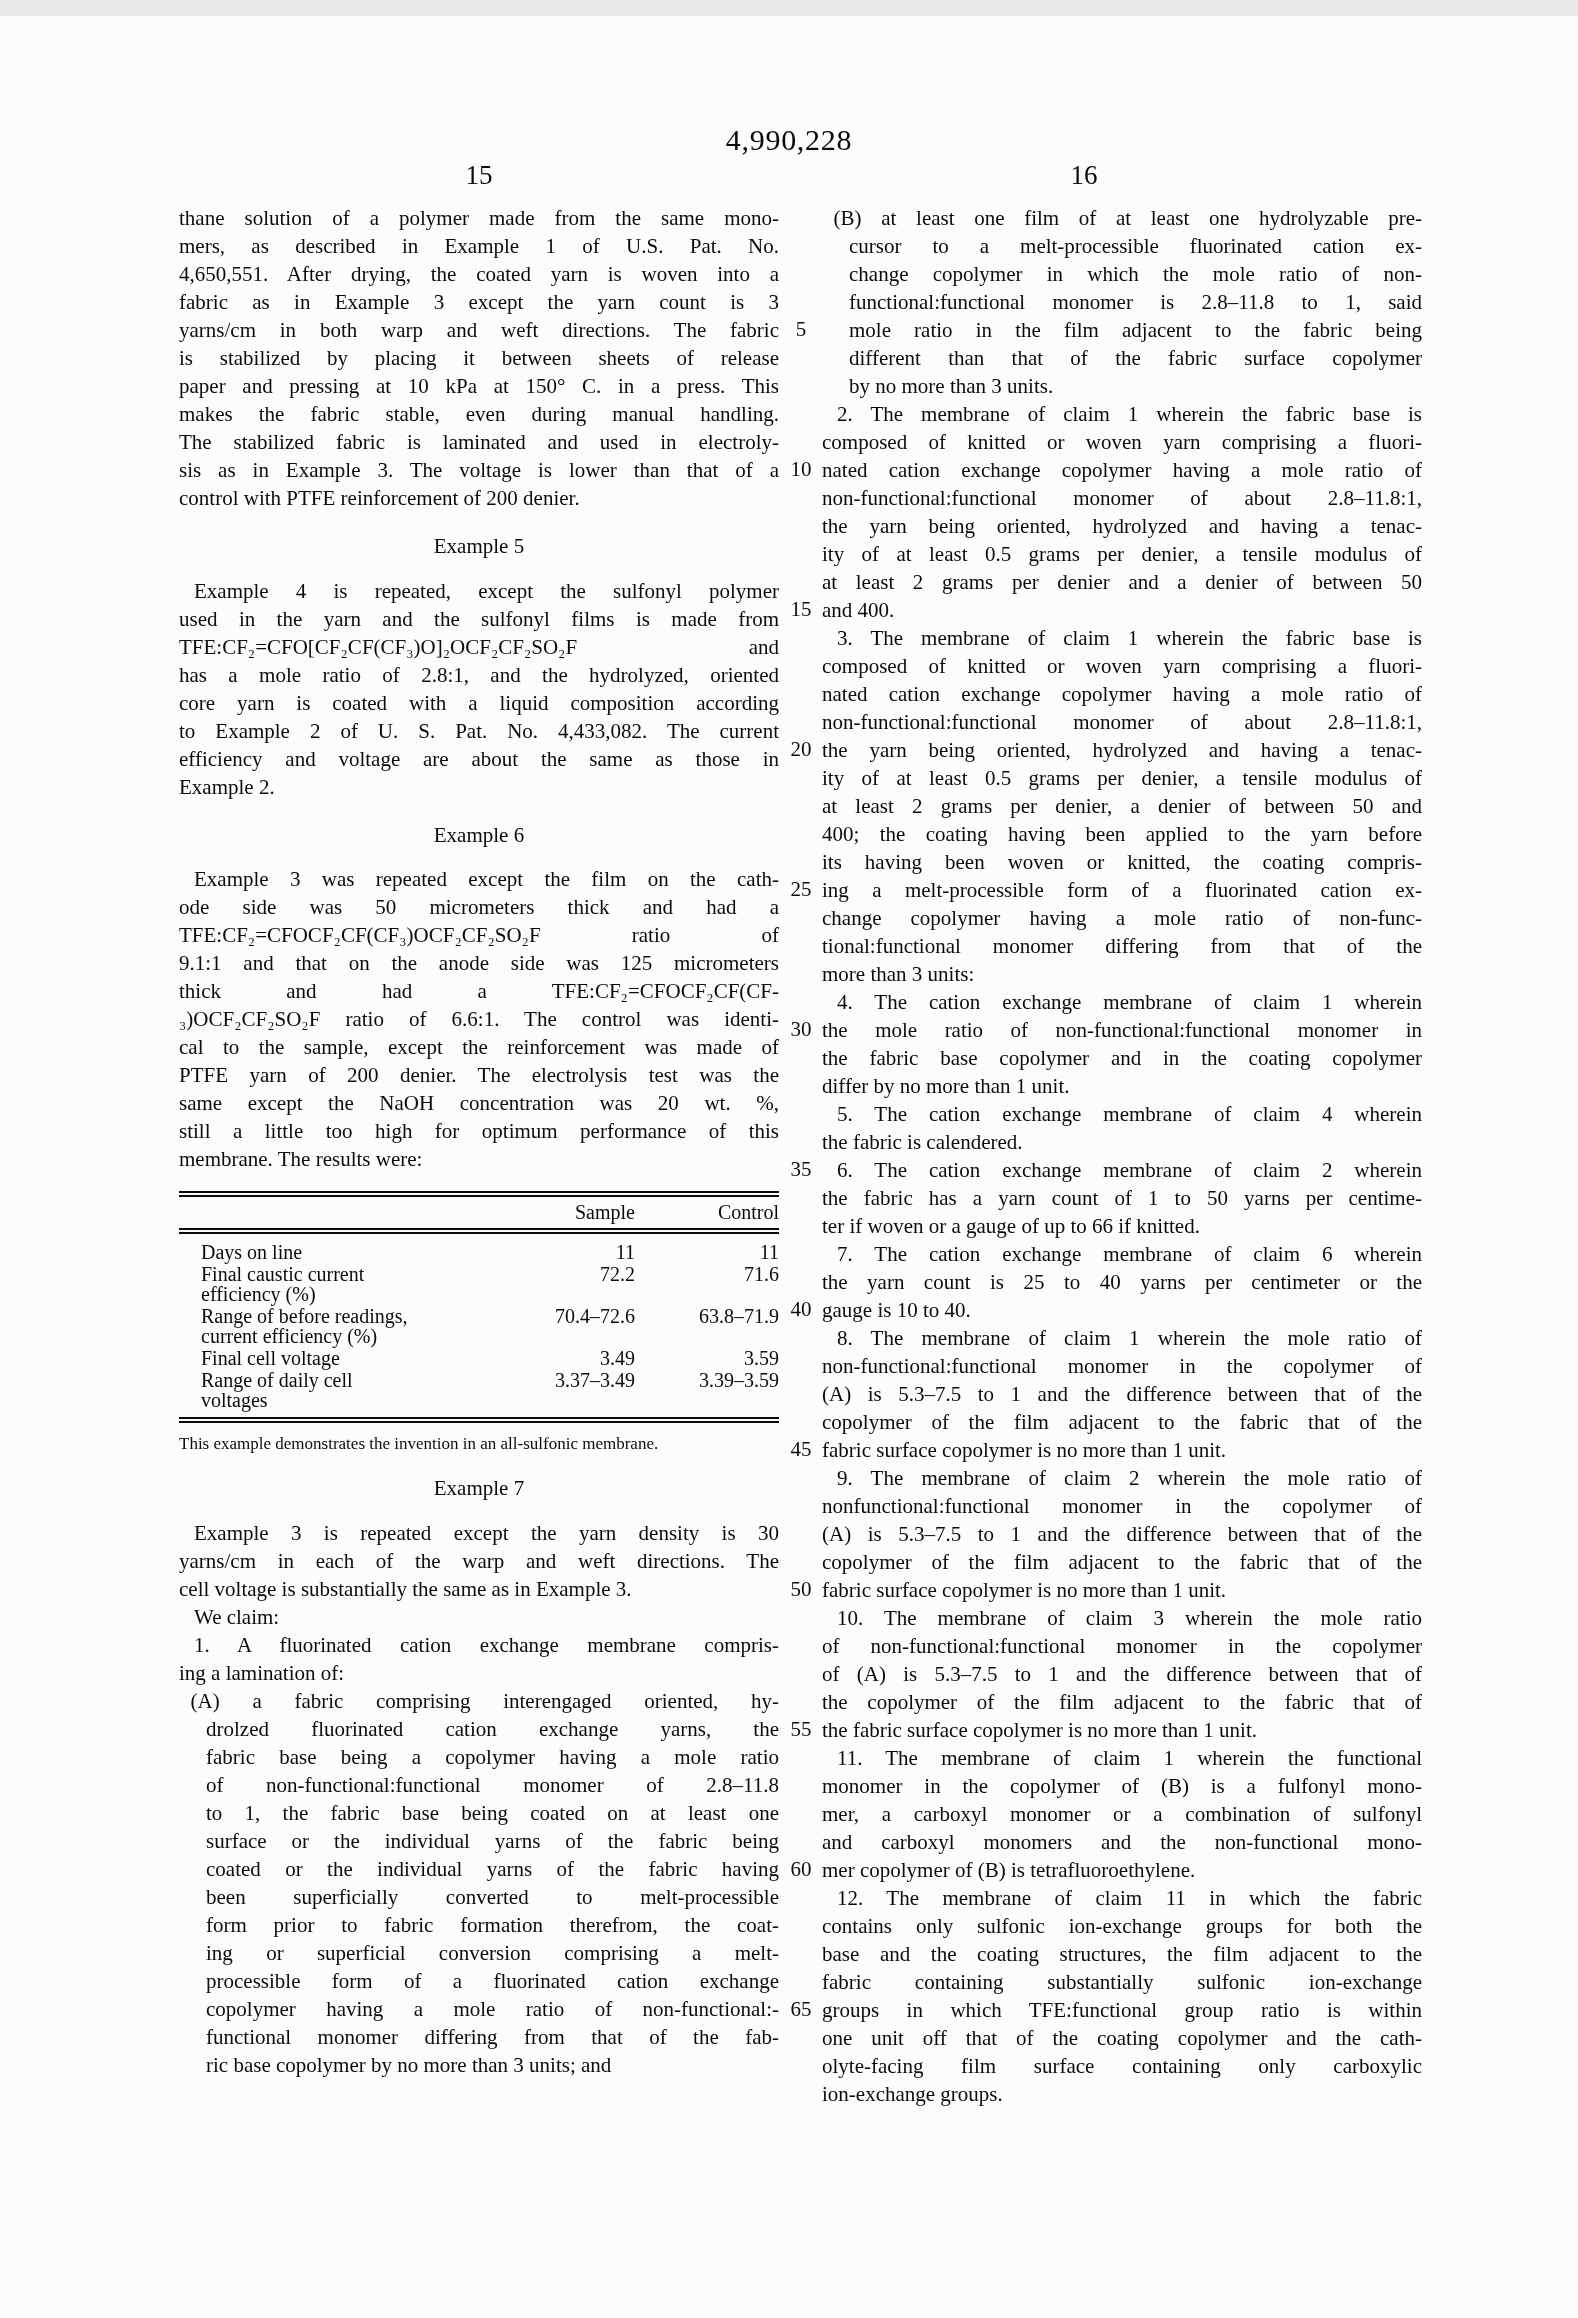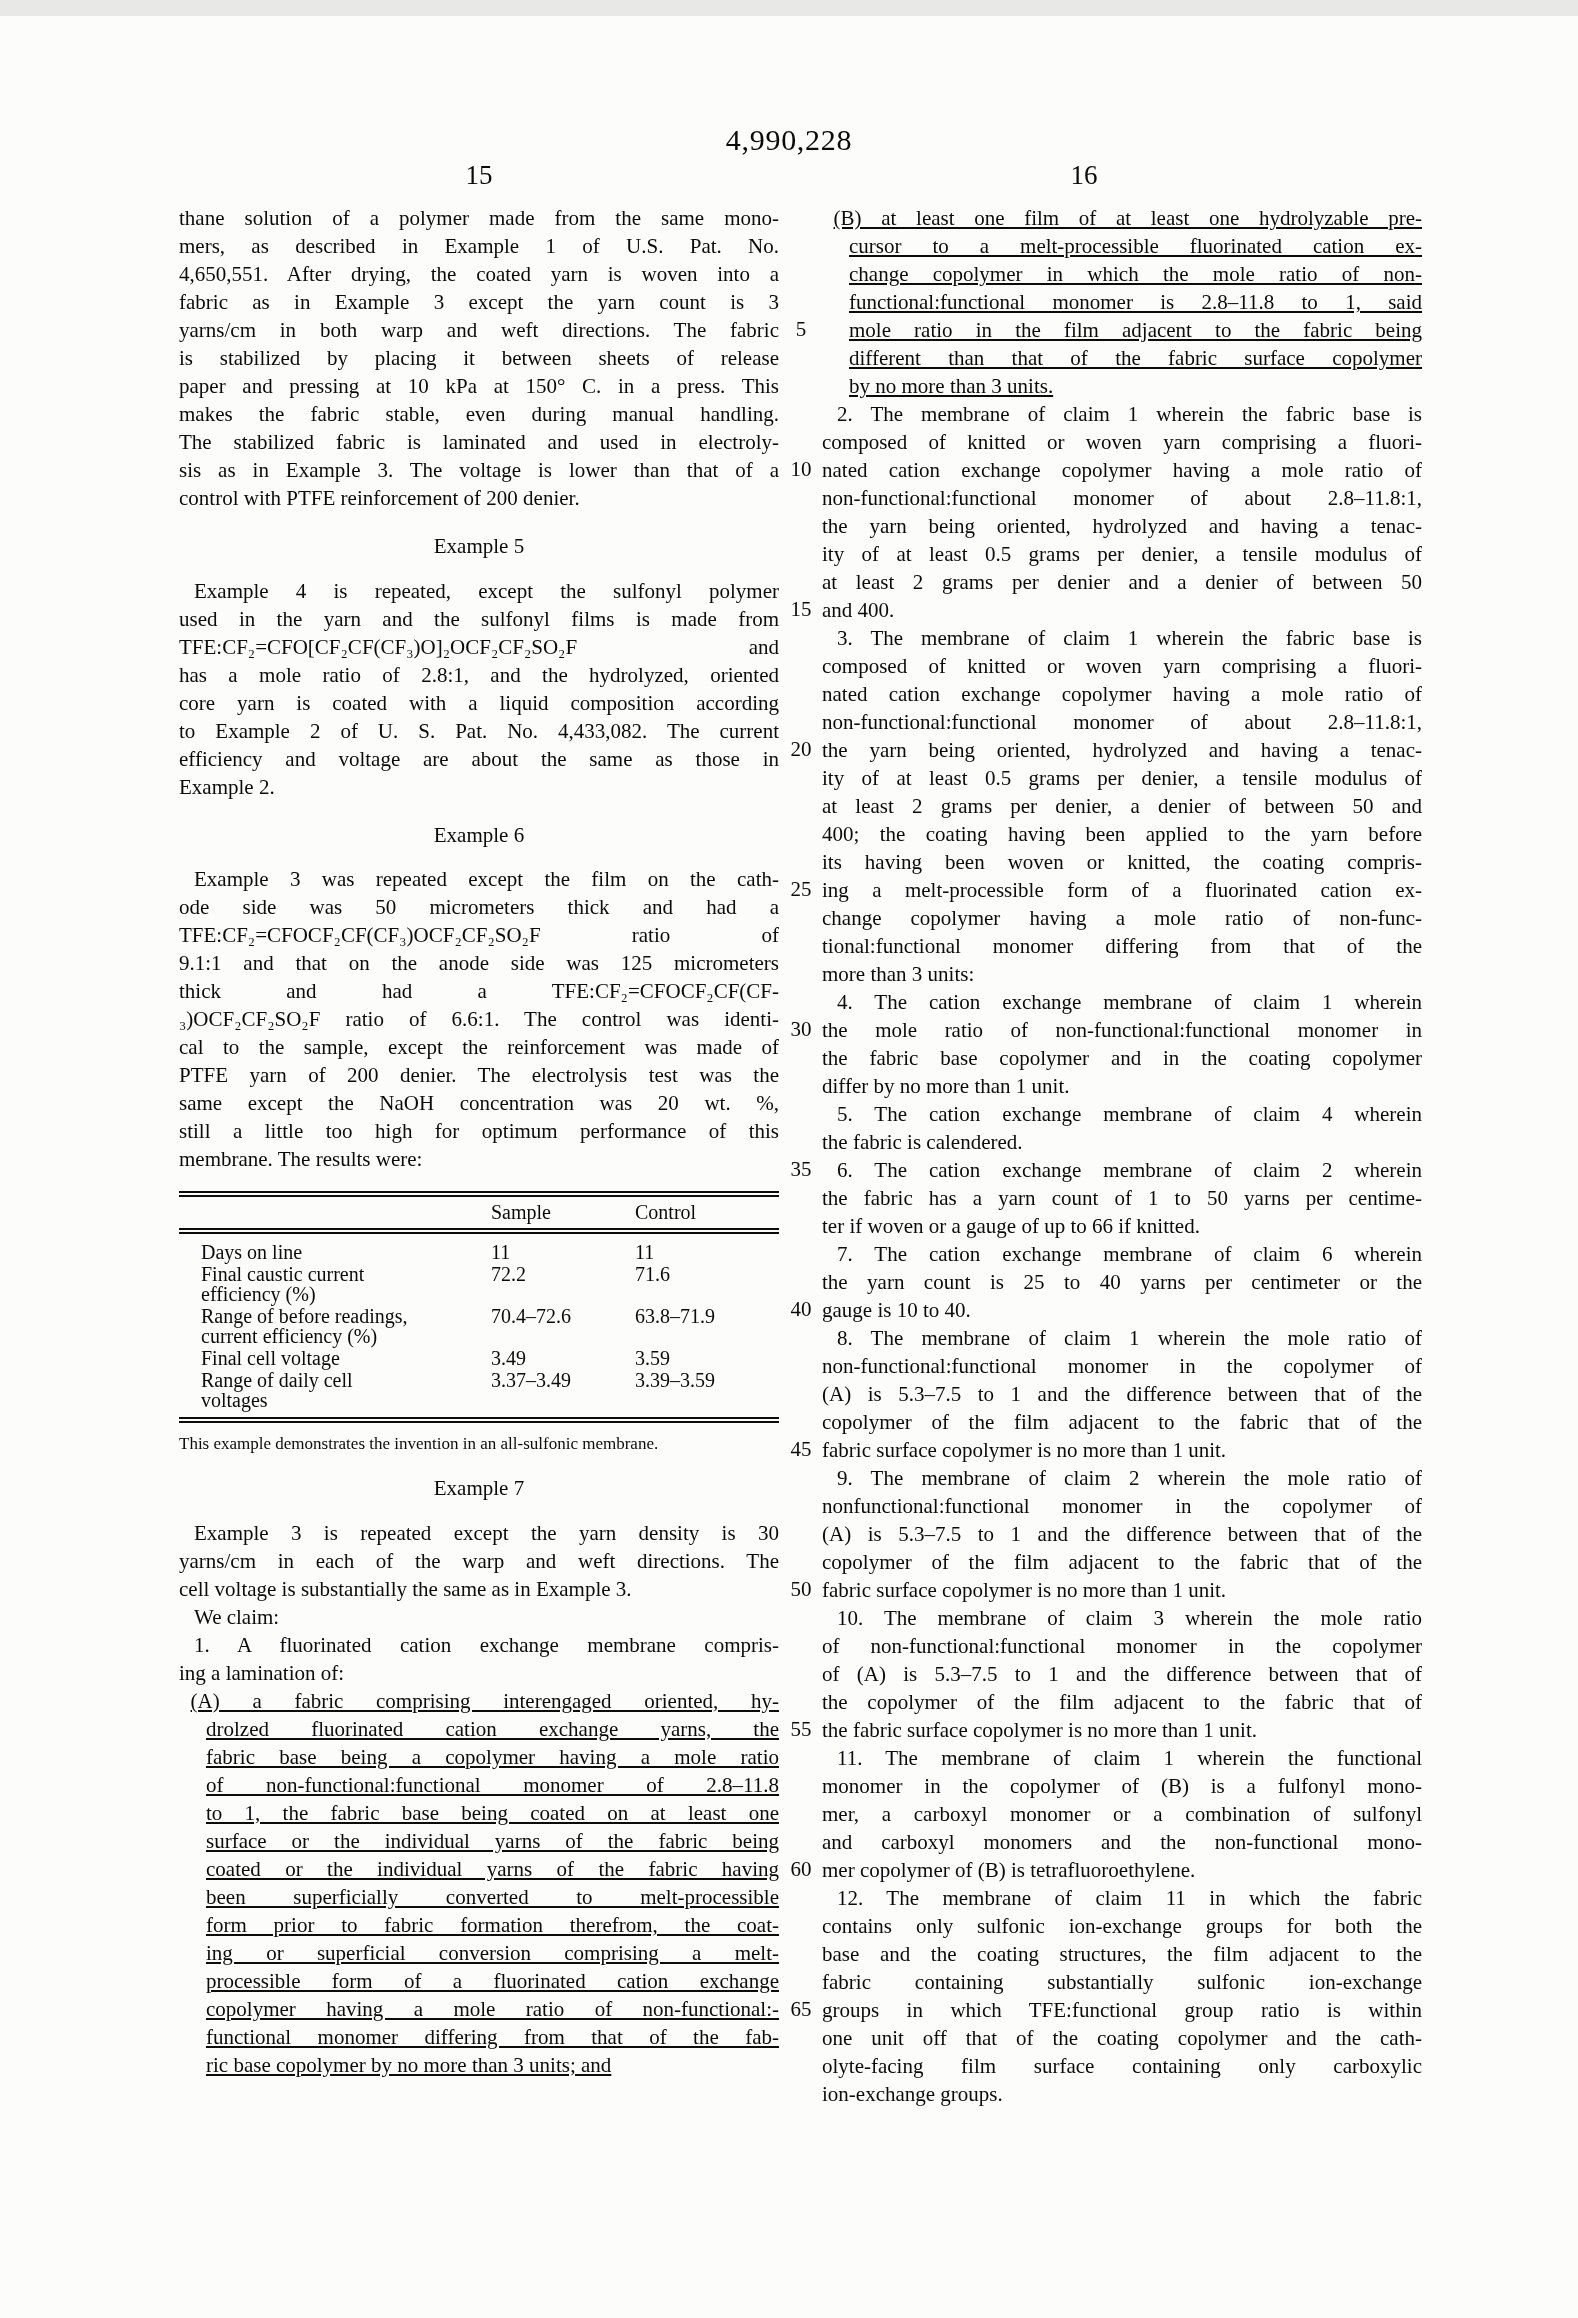--- a/index.html
+++ b/index.html
@@ -25,37 +25,37 @@
   .col.right { left:822px; }
   .gutter {
     position:absolute; left:778px; top:299px; width:46px;
     display:flex; flex-direction:column; gap:112px;
     text-align:center; font-size:21px; line-height:28px;
   }
   .gutter .ln { text-align:center; text-align-last:center; }
   .ln { text-align:justify; text-align-last:justify; }
   .block .ln:last-child { text-align:left; text-align-last:left; }
   .para-indent .ln:first-child { text-indent:15px; }
-  .hang .ln { padding-left:27px;text-decoration:underline; }
+  .hang .ln { padding-left:27px; }
   .hang .ln:first-child { padding-left:11.6px; }
   .heading { text-align:center; margin:20.4px 0 16.3px; }
   
   .rtable {
     margin-top:17.7px;
     border-top:6.1px double #0b0b0b;
     border-bottom:6.1px double #0b0b0b;
     font-size:20px; line-height:20.4px;
   }
   .trow { display:flex; align-items:flex-start; }
   .thead { border-bottom:6.1px double #0b0b0b; padding:5.4px 0 5.4px; }
   .tbody { padding:6.8px 0 5.4px; }
   .tbody .trow { padding:0.7px 0; }
   .tlabel { width:52%; padding-left:22px; box-sizing:border-box; }
   .tlabel .ln, .rtable .ln { text-align:left; text-align-last:left; }
-  .tval { width:24%; text-align:left; }
+  .tval { width:24%; text-align:right; }
   .tfoot { margin-top:11px; font-size:17px; line-height:20.4px; text-align:left; }
 </style>
 </head>
 <body>
 
 <div class="page">
 
   <div class="patnum">4,990,228</div>
   <div class="pgnum left">15</div>
   <div class="pgnum right">16</div>

